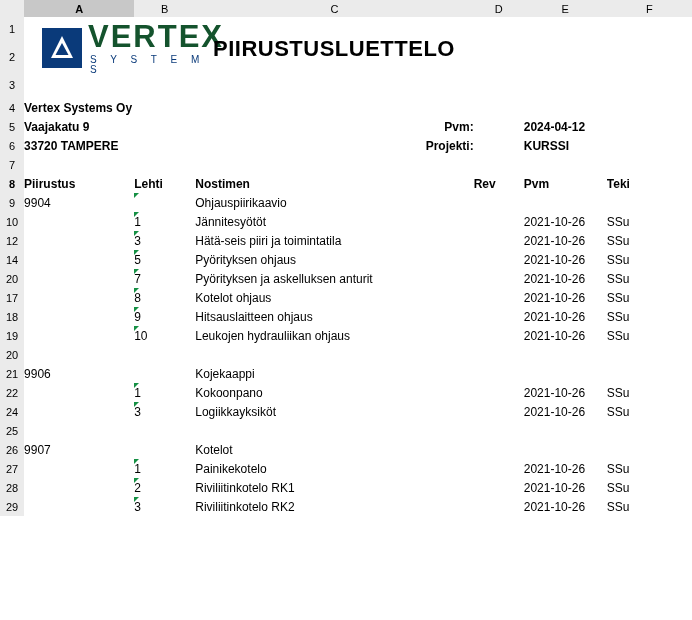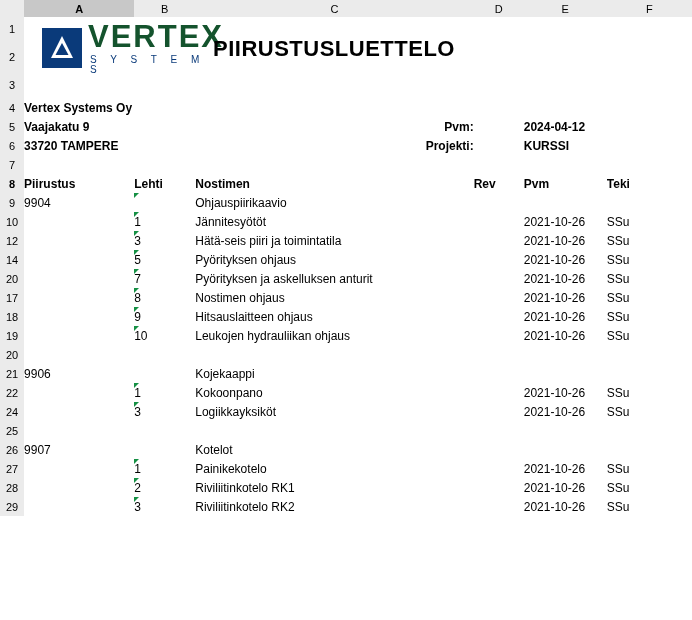--- a/index.html
+++ b/index.html
@@ -292,21 +292,21 @@
       <td class="cell tri">7</td>
       <td class="cell">Pyörityksen ja askelluksen anturit</td>
       <td class="cell"></td>
       <td class="cell">2021-10-26</td>
       <td class="cell center vline-r">SSu</td>
     </tr>
     <tr class="body-row">
       <td class="rowhead">17</td>
       <td class="cell vline-l"></td>
       <td class="cell tri">8</td>
-      <td class="cell">Nostimen ohjaus</td>
+      <td class="cell">Kotelot ohjaus</td>
       <td class="cell"></td>
       <td class="cell">2021-10-26</td>
       <td class="cell center vline-r">SSu</td>
     </tr>
     <tr class="body-row">
       <td class="rowhead">18</td>
       <td class="cell vline-l"></td>
       <td class="cell tri">9</td>
       <td class="cell">Hitsauslaitteen ohjaus</td>
       <td class="cell"></td>

